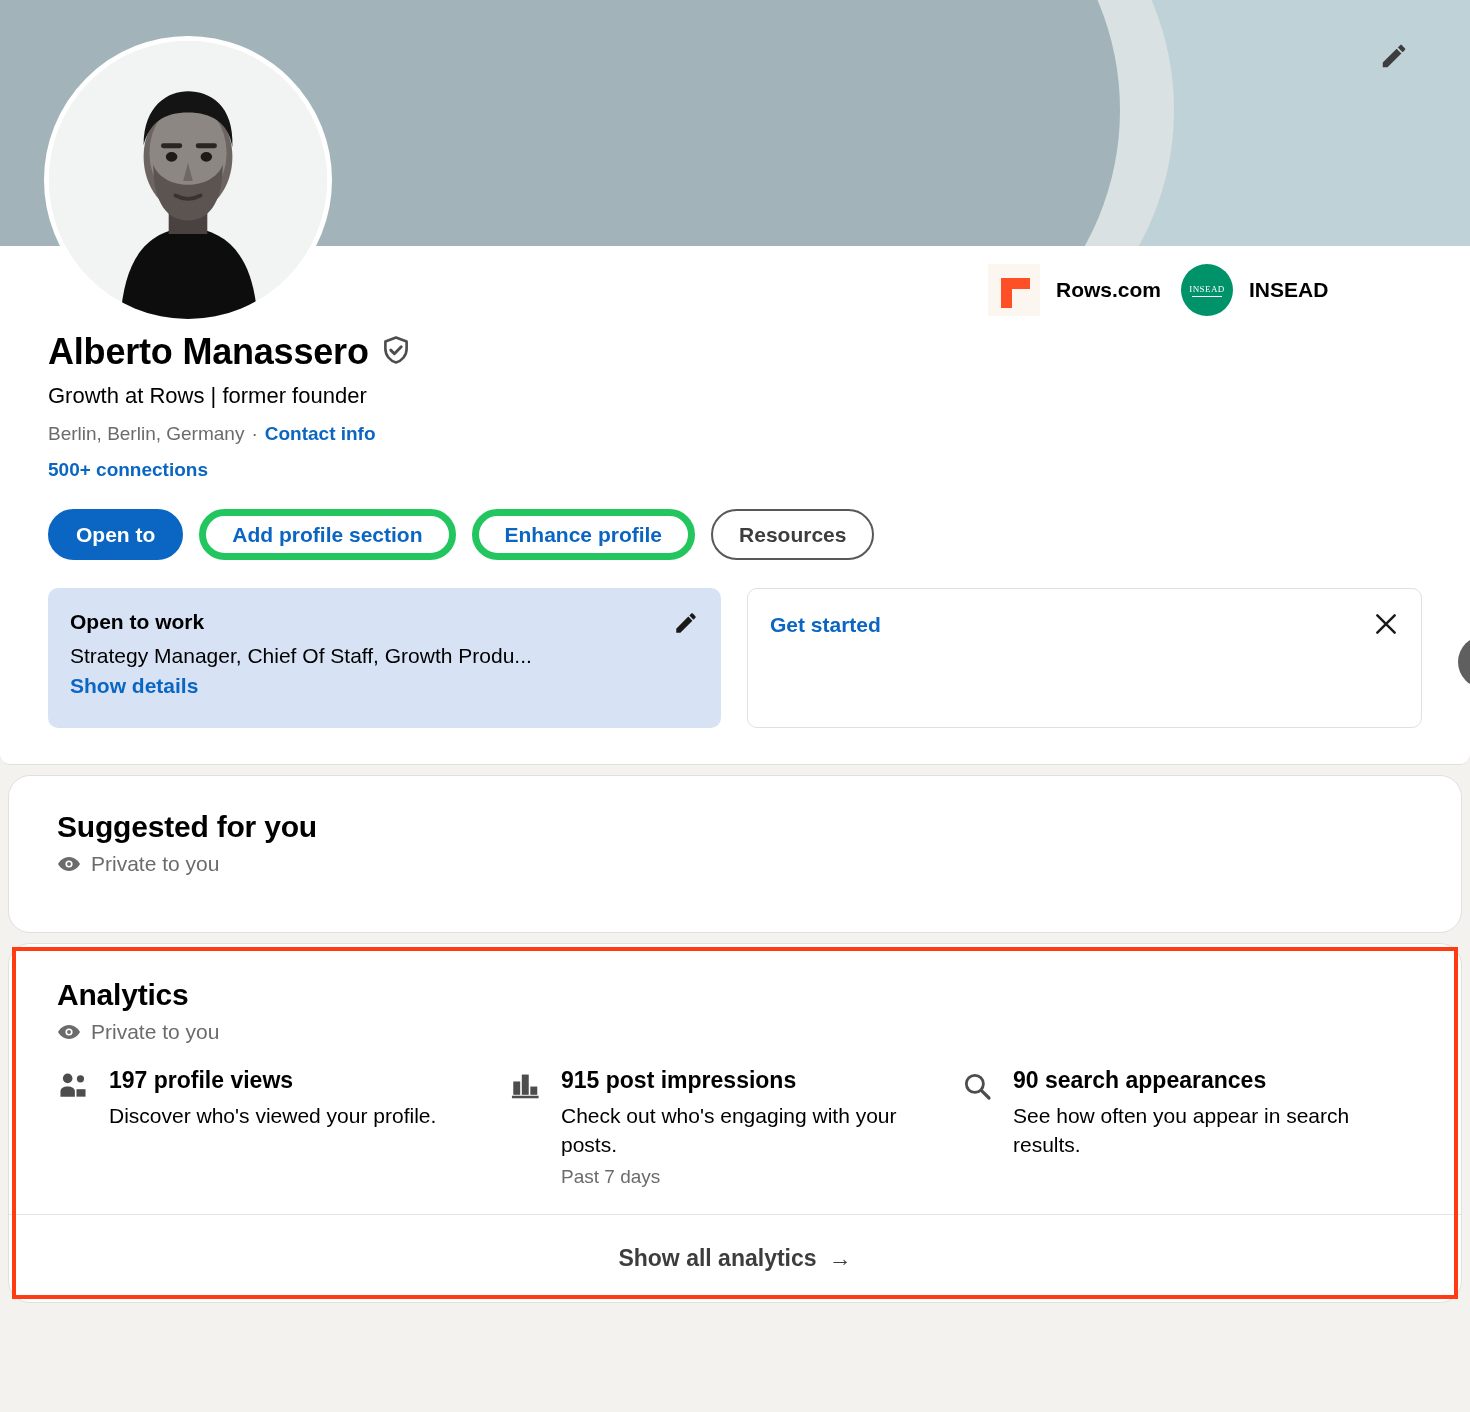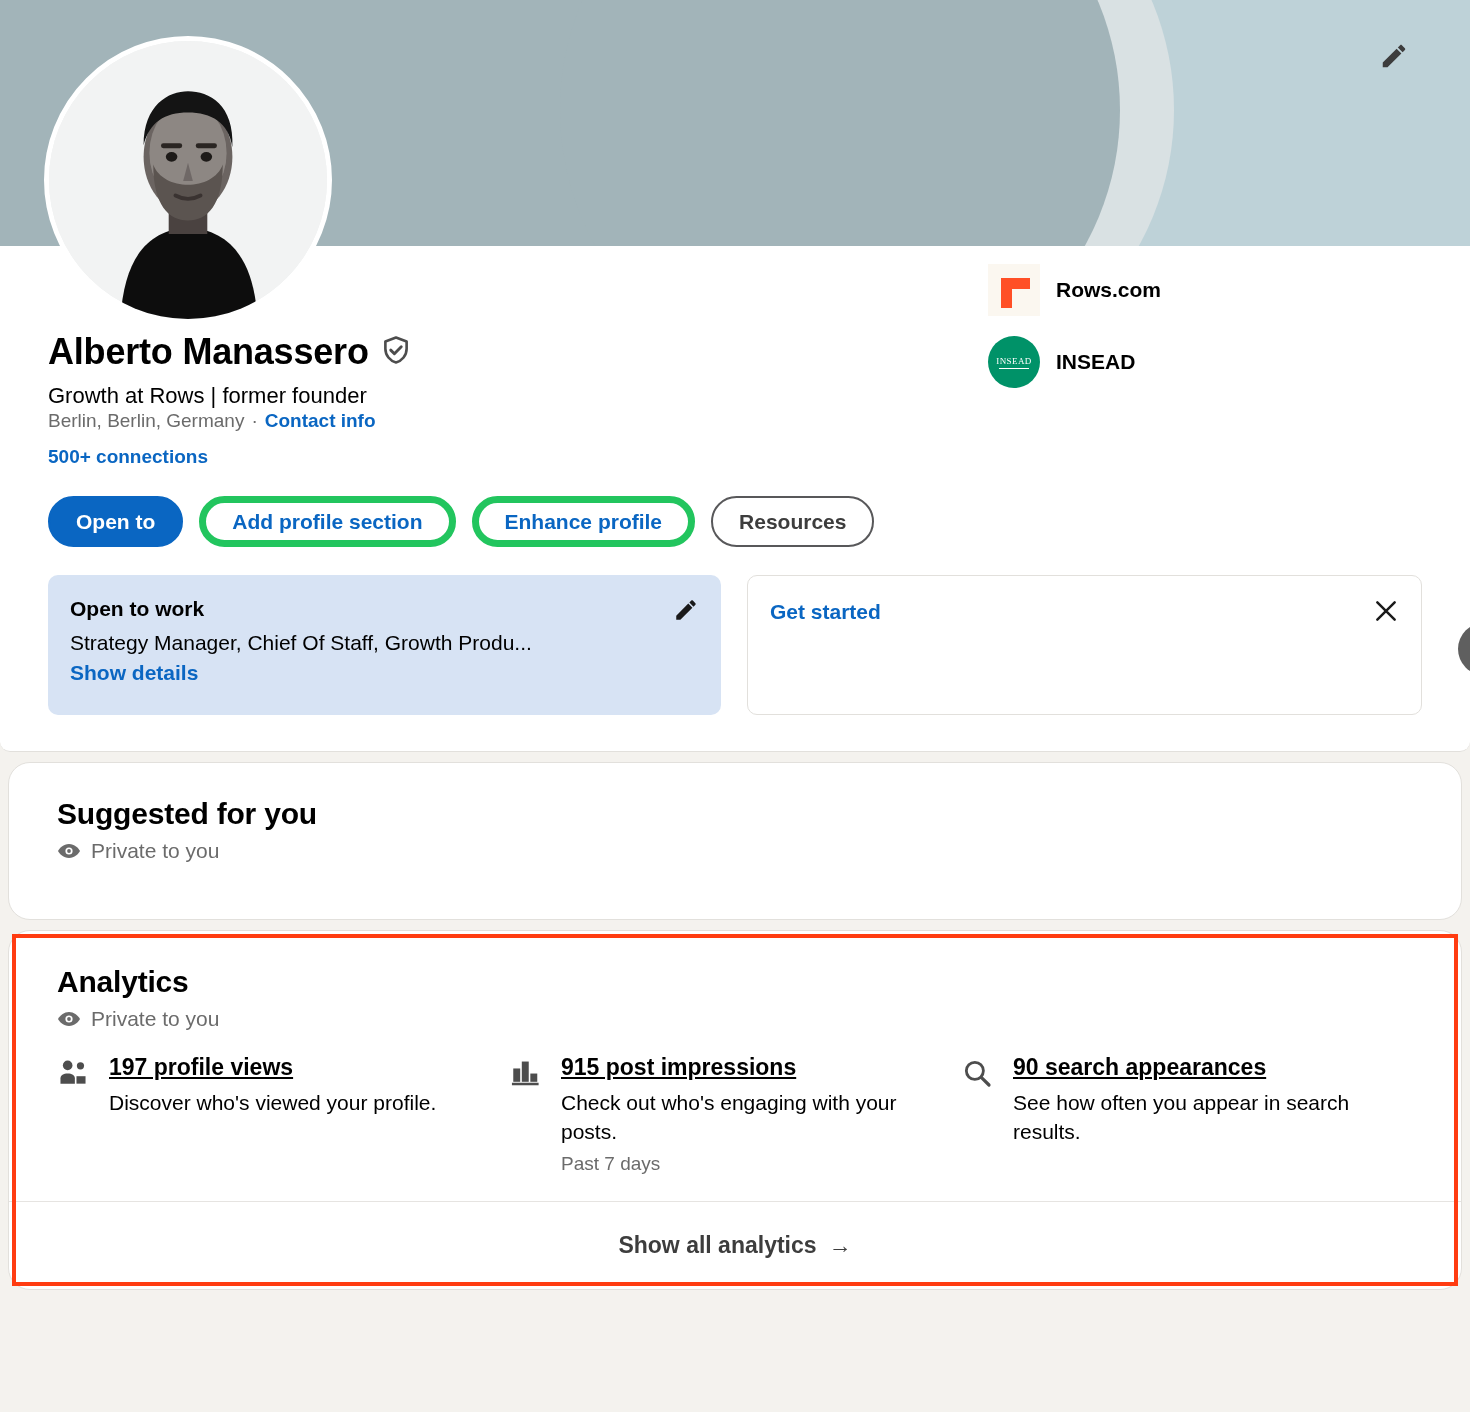--- a/index.html
+++ b/index.html
@@ -88,36 +88,37 @@
   .name-row { display: flex; align-items: center; gap: 12px; }
   .name {
     font-size: 36px; font-weight: bold; color: #000000;
     letter-spacing: -0.2px; line-height: 1.1;
   }
   .headline {
     margin-top: 10px;
     font-size: 22px; color: #000000; line-height: 1.3;
   }
   .location-row {
+    margin-top: 13px;
     font-size: 19px; color: #6b6b6b;
     display: flex; align-items: flex-start; gap: 7px;
   }
   .contact-info {
     color: #0a66c2; font-weight: bold; cursor: pointer;
   }
   .connections {
     margin-top: 14px;
     font-size: 19px; font-weight: bold; color: #0a66c2; cursor: pointer;
   }
 
   
   .org-list {
     position: absolute;
     left: 988px; top: 18px;
-    display: flex; flex-direction: column; gap: 20px;
+    display: flex; flex-direction: row; gap: 20px;
   }
   .org-row { display: flex; align-items: center; gap: 16px; cursor: pointer; }
   .org-logo { width: 52px; height: 52px; flex: none; }
   .org-name { font-size: 21px; font-weight: bold; color: #000; }
 
   .rows-logo {
     width: 52px; height: 52px; background: #fbf7f0;
     position: relative; overflow: hidden;
   }
   .rows-logo .sq-a { position: absolute; left: 13px; top: 14px; width: 11px; height: 30px; background: #ff4f26; }
@@ -207,21 +208,21 @@
     border: 4px solid #ff3c11;
     pointer-events: none; z-index: 20;
   }
   .metrics {
     display: flex;
     padding: 0 48px 26px 48px;
     gap: 0;
   }
   .metric { flex: 1 1 0; display: flex; gap: 18px; padding-right: 40px; }
   .metric-ico { flex: none; width: 34px; padding-top: 4px; }
-  .metric-head { font-size: 23px; font-weight: bold; color: #000; line-height: 1.25; text-decoration: underline; }
+  .metric-head { font-size: 23px; font-weight: bold; color: #000; line-height: 1.25; }
   .metric-desc { font-size: 21px; color: #000; margin-top: 6px; line-height: 1.4; }
   .metric-note { font-size: 19px; color: #6b6b6b; margin-top: 6px; }
 
   .show-all {
     border-top: 1px solid #e6e4e1;
     height: 88px;
     display: flex; align-items: center; justify-content: center;
     gap: 12px;
     font-size: 23px; font-weight: bold; color: #3d3d3d;
     cursor: pointer;

